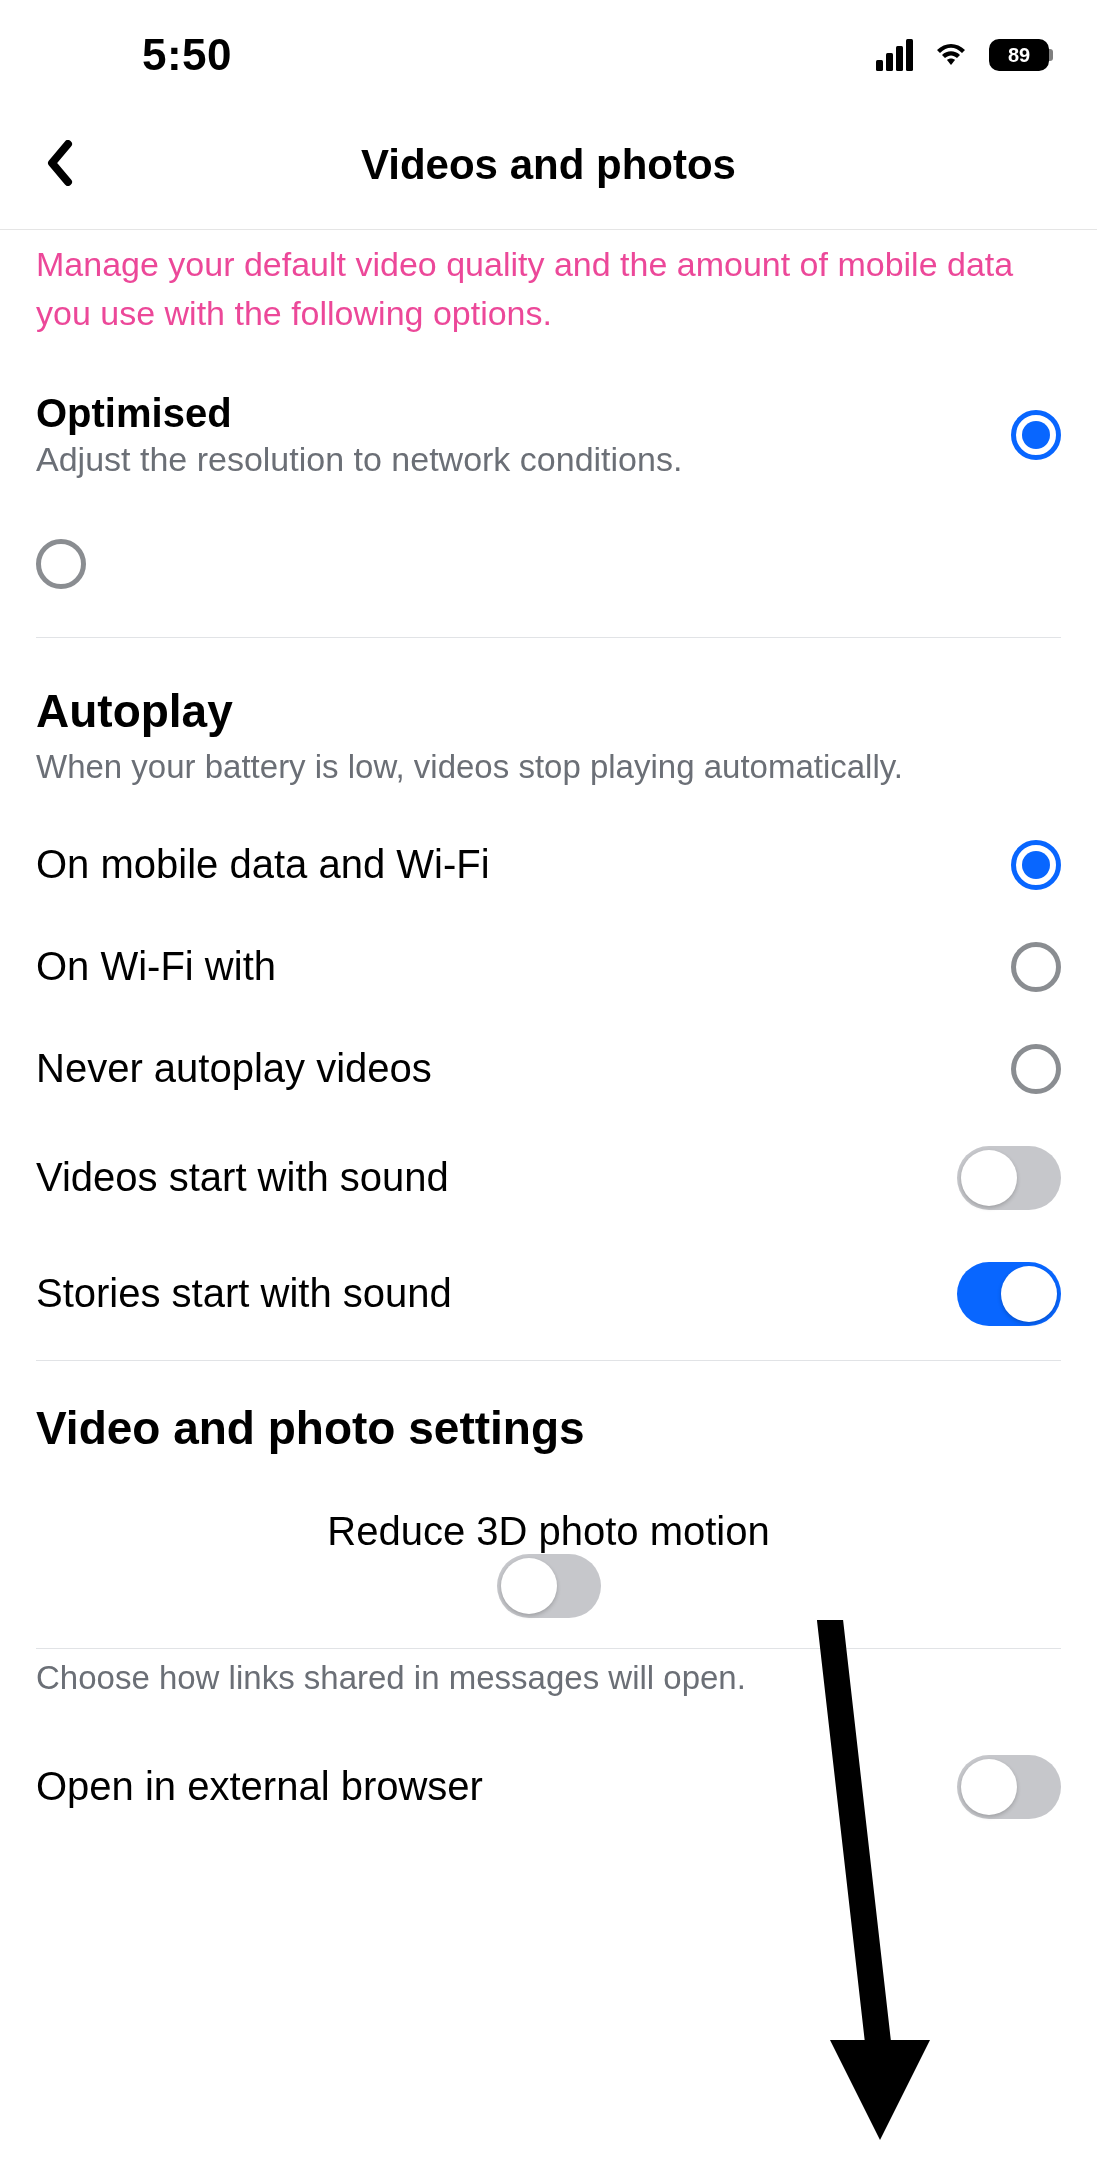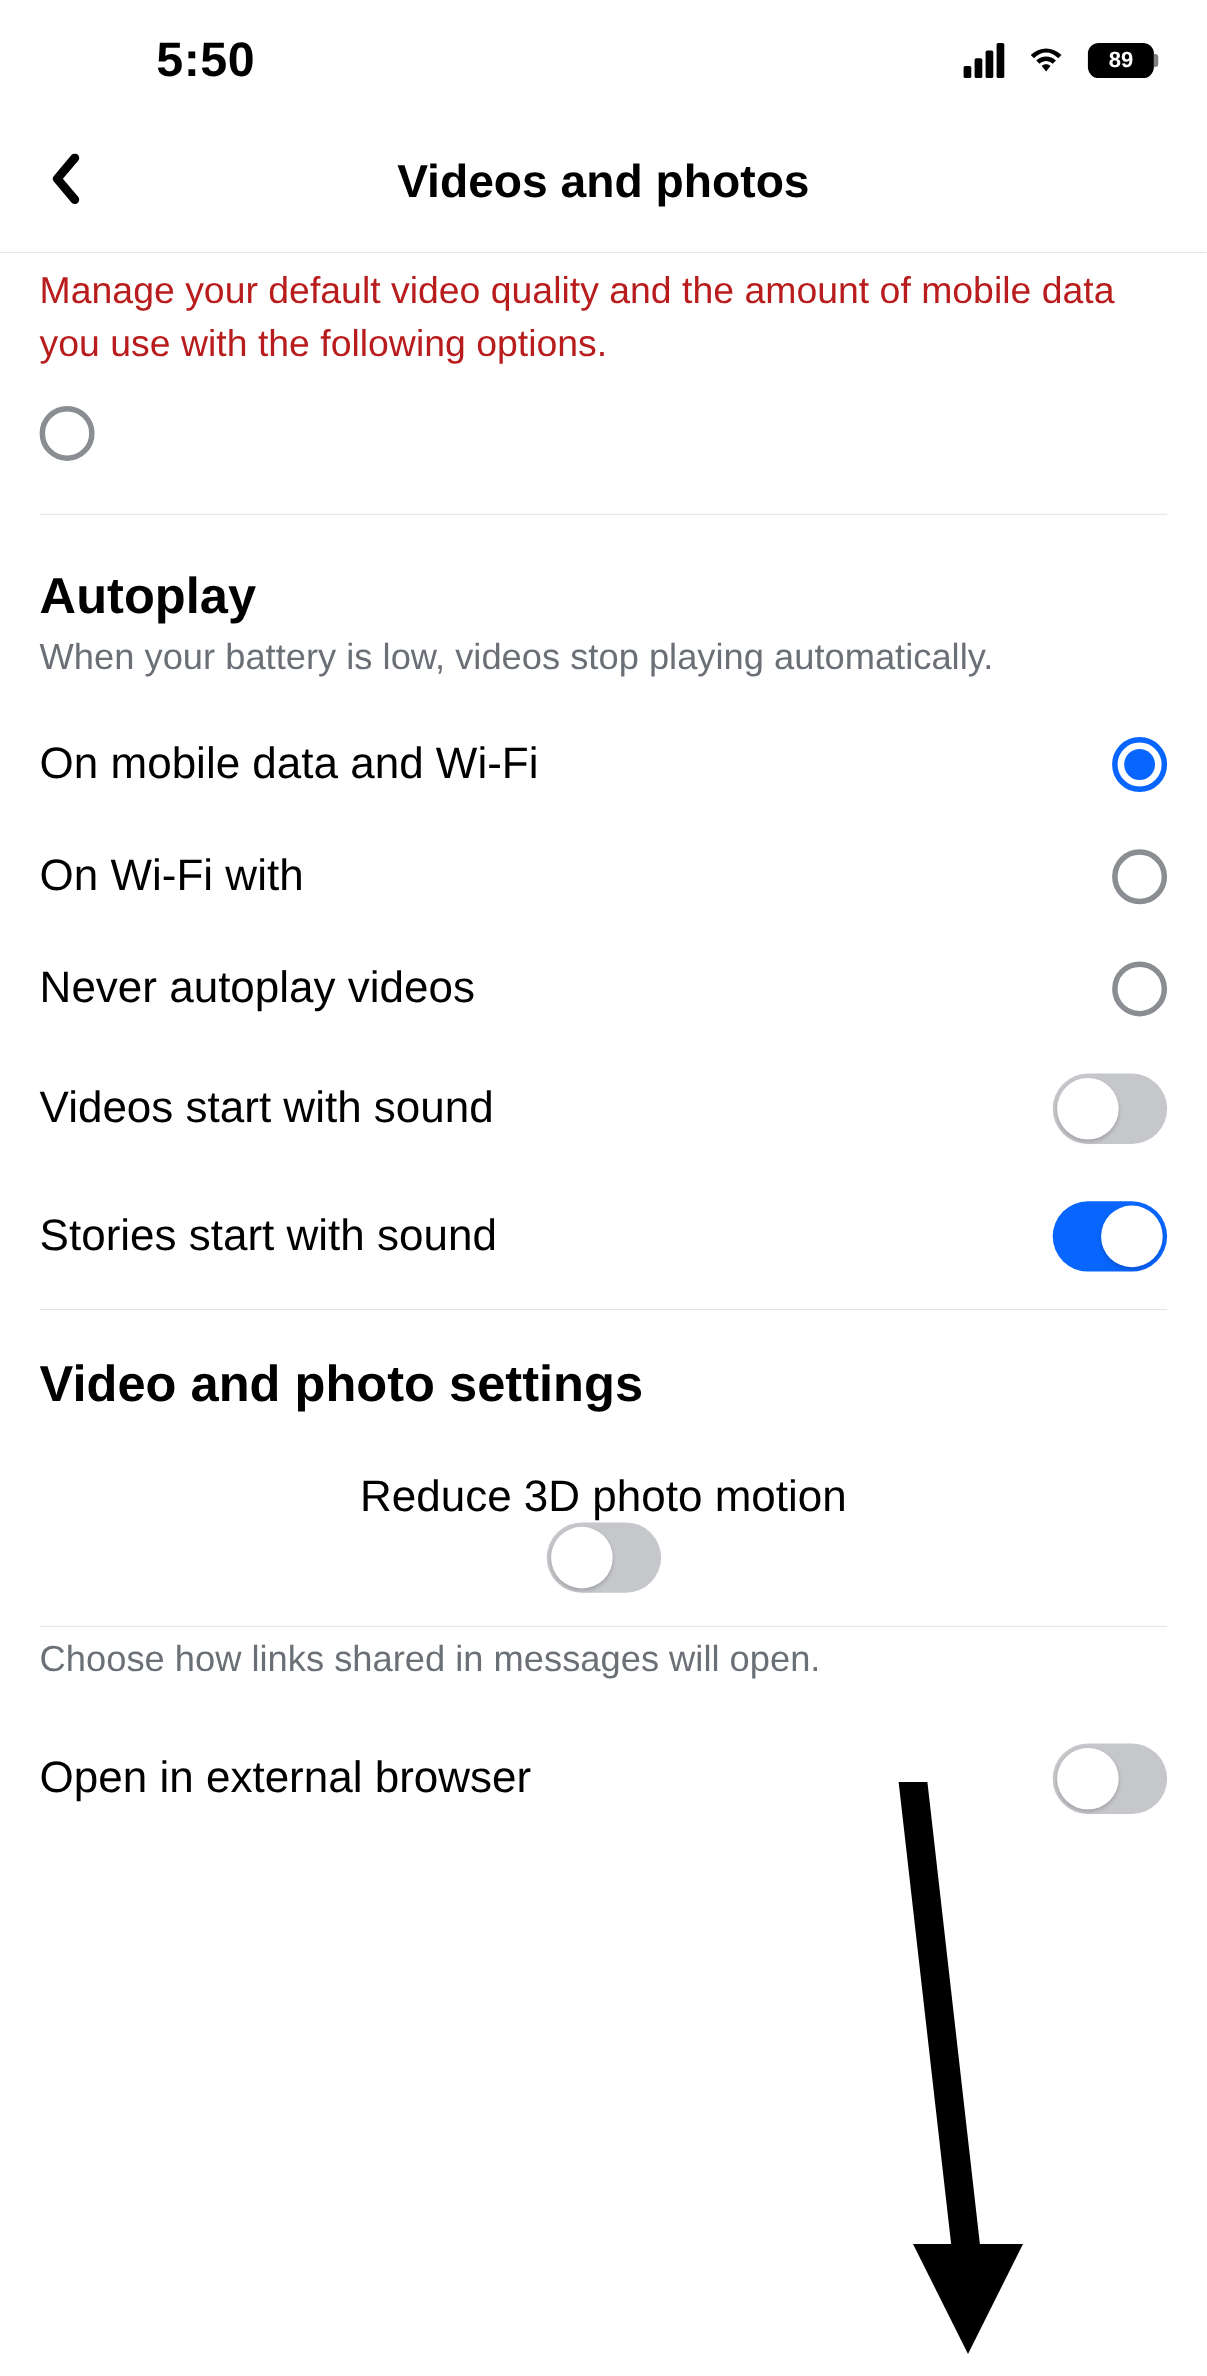--- a/index.html
+++ b/index.html
@@ -94,21 +94,21 @@
       font-size: 42px;
       font-weight: 700;
     }
 
     
     .content {
       padding: 0 36px;
     }
     .intro-text {
       font-size: 34px;
-      color: #b91c1c;
+      color: #ec4899;
       line-height: 1.45;
       padding-top: 10px;
     }
     .option-row {
       display: flex;
       justify-content: space-between;
       align-items: center;
       padding: 30px 0 30px 0;
     }
     .option-text {
@@ -228,20 +228,27 @@
       <path d="M24 4 L8 23 L24 42" stroke="#000" stroke-width="8" fill="none" stroke-linecap="round" stroke-linejoin="round"></path>
     </svg>
   </div>
   <div class="nav-title">Videos and photos</div>
 </div>
 
 <div class="content">
 
   <div class="intro-text">Manage your default video quality and the amount of mobile data you use with the following options.</div>
 
+  <div class="option-row" style="margin-top:22px;">
+    <div class="option-text">
+      <div class="option-title">Optimised</div>
+      <div class="option-sub">Adjust the resolution to network conditions.</div>
+    </div>
+    <div class="radio selected"></div>
+  </div>
 
   <div class="option-row">
     <div class="radio"></div>
   </div>
 
   <div class="divider"></div>
 
   <div class="section-heading">Autoplay</div>
   <div class="section-sub">When your battery is low, videos stop playing automatically.</div>
 

